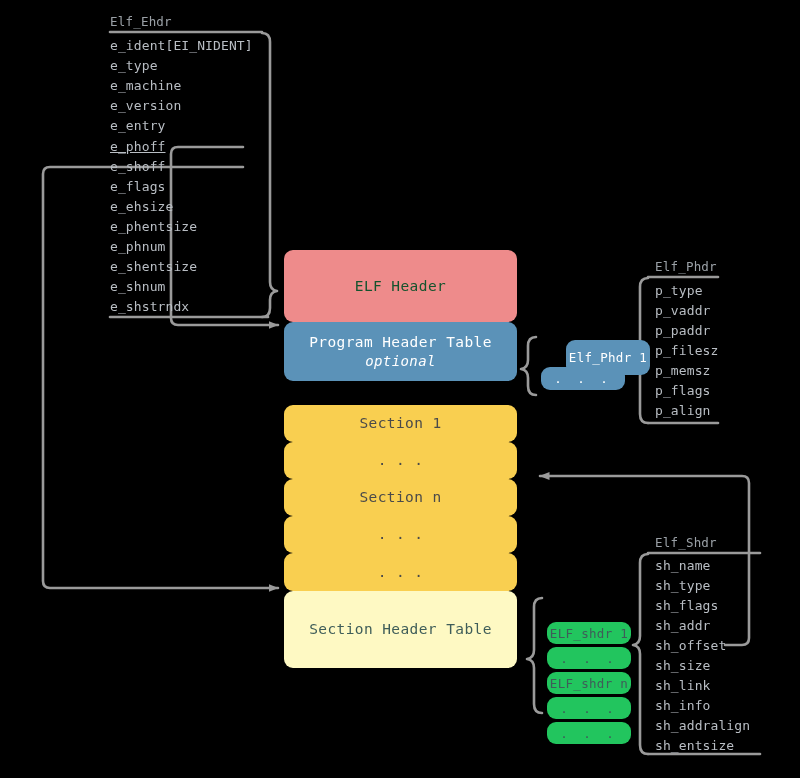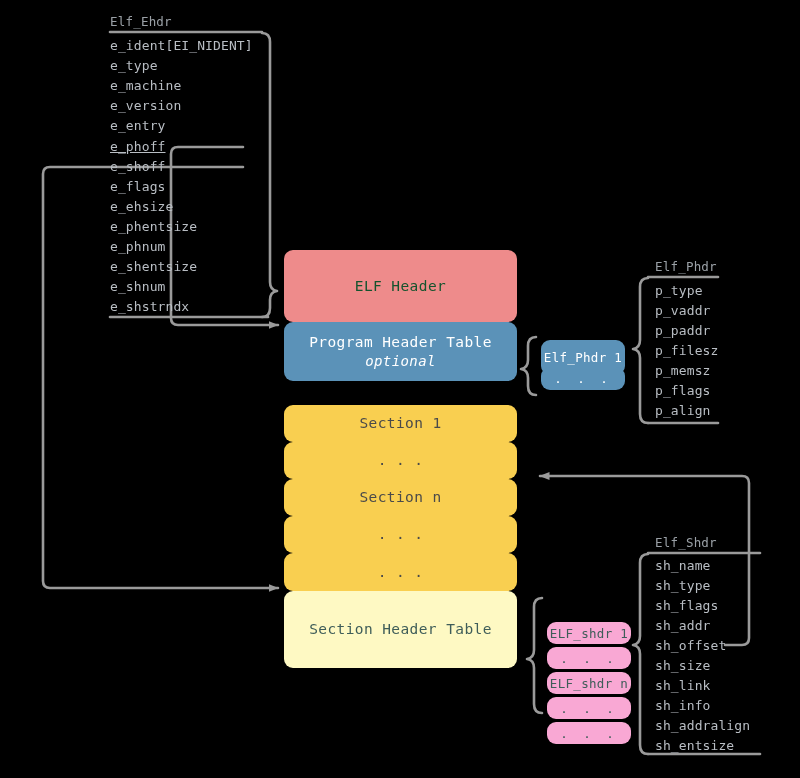--- a/index.html
+++ b/index.html
@@ -40,21 +40,21 @@
   .blk-sht .lbl{color:#3f5d59;}
   .dots{letter-spacing:5px;}
 
   
   .pill{
     position:absolute;border-radius:9px;display:flex;align-items:center;
     justify-content:center;box-sizing:border-box;font-size:12.5px;
     letter-spacing:.3px;white-space:nowrap;
   }
   .pill-phdr{background:#5b92b8;color:#ffffff;}
-  .pill-shdr{background:#f9a8d4;color:#3f5d59;}
+  .pill-shdr{background:#22c55e;color:#3f5d59;}
   .pill .d{letter-spacing:4px;}
 </style>
 </head>
 <body>
 
 <div class="stage">
 
   <svg class="wires" viewBox="0 0 800 778">
     <defs>
       <marker id="ah" markerWidth="10" markerHeight="8" refX="9.5" refY="4" orient="auto" markerUnits="userSpaceOnUse">
@@ -130,21 +130,21 @@
     <span class="lbl dots">. . .</span>
   </div>
   <div class="block blk-sec" style="left:284px;top:553px;width:233px;height:38px;">
     <span class="lbl dots">. . .</span>
   </div>
 
   <div class="block blk-sht" style="left:284px;top:591px;width:233px;height:77px;">
     <span class="lbl">Section Header Table</span>
   </div>
 
-  <div class="pill pill-phdr" style="left:541px;top:340px;width:84px;height:35px;">
+  <div class="pill pill-phdr" style="left:566px;top:340px;width:84px;height:35px;">
     <span>Elf_Phdr 1</span>
   </div>
   <div class="pill pill-phdr" style="left:541px;top:367px;width:84px;height:23px;">
     <span class="d">. . .</span>
   </div>
 
   <div class="struct-title" style="left:655px;top:259px;">Elf_Phdr</div>
   <div class="field" style="left:655px;top:281px;">p_type</div>
   <div class="field" style="left:655px;top:301px;">p_vaddr</div>
   <div class="field" style="left:655px;top:321px;">p_paddr</div>

